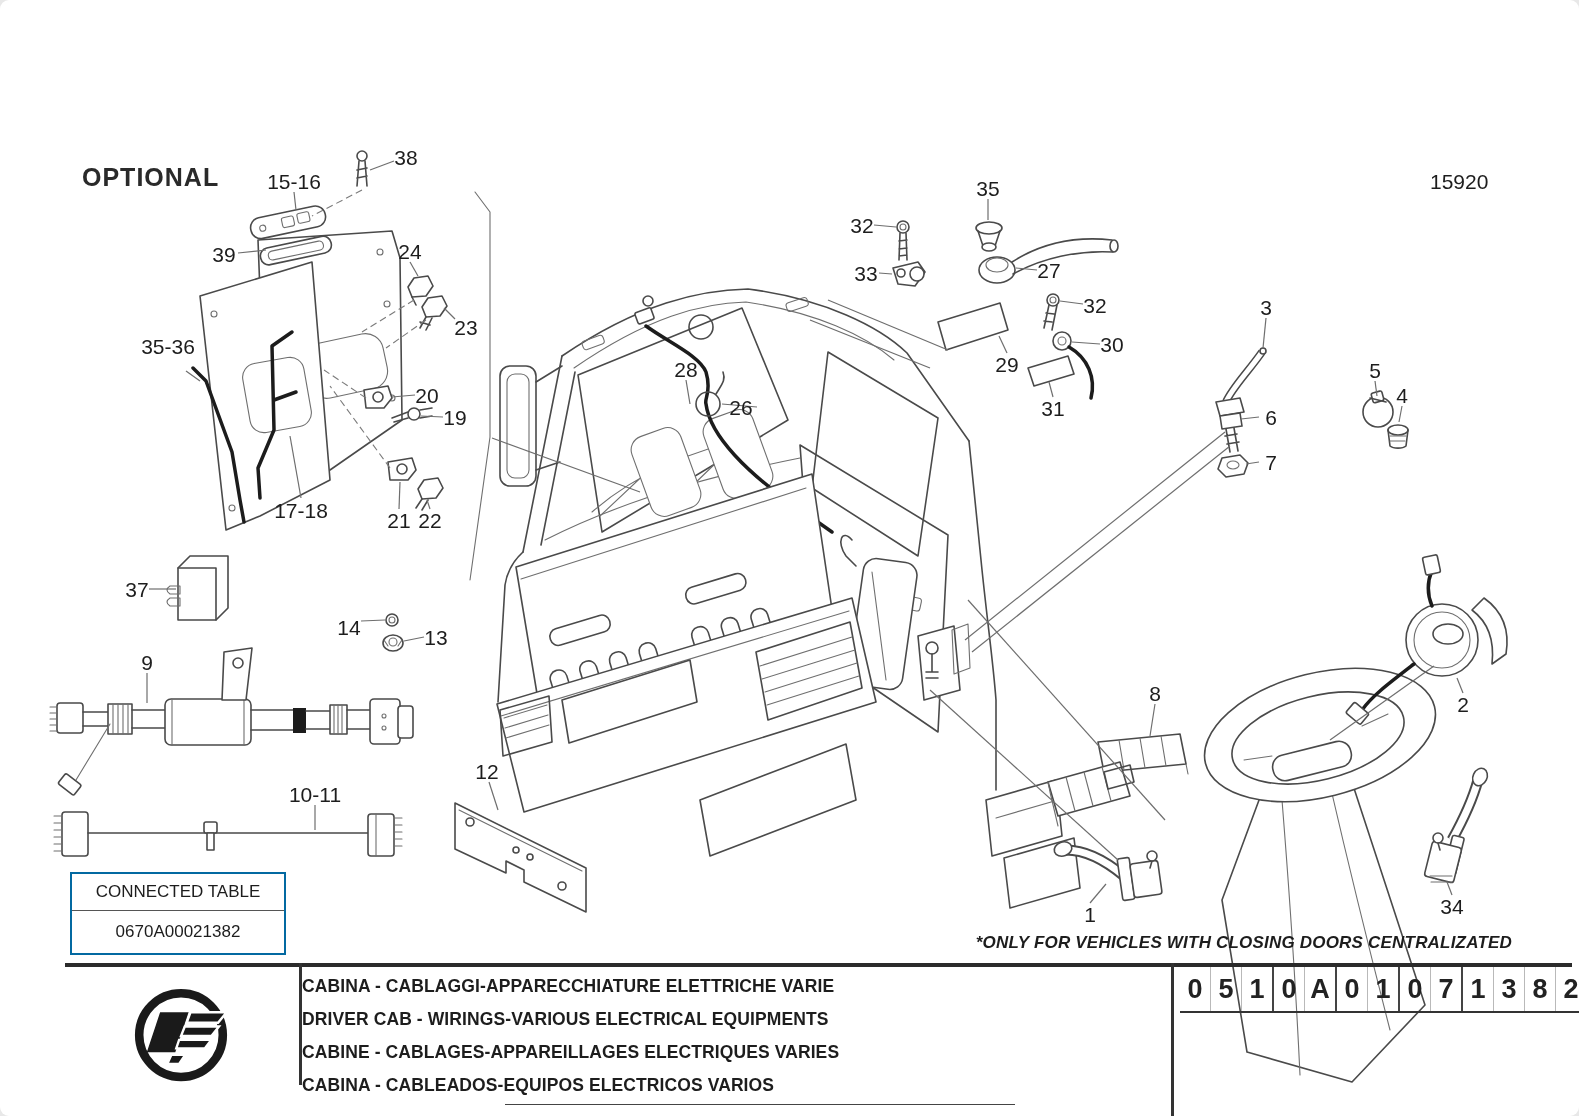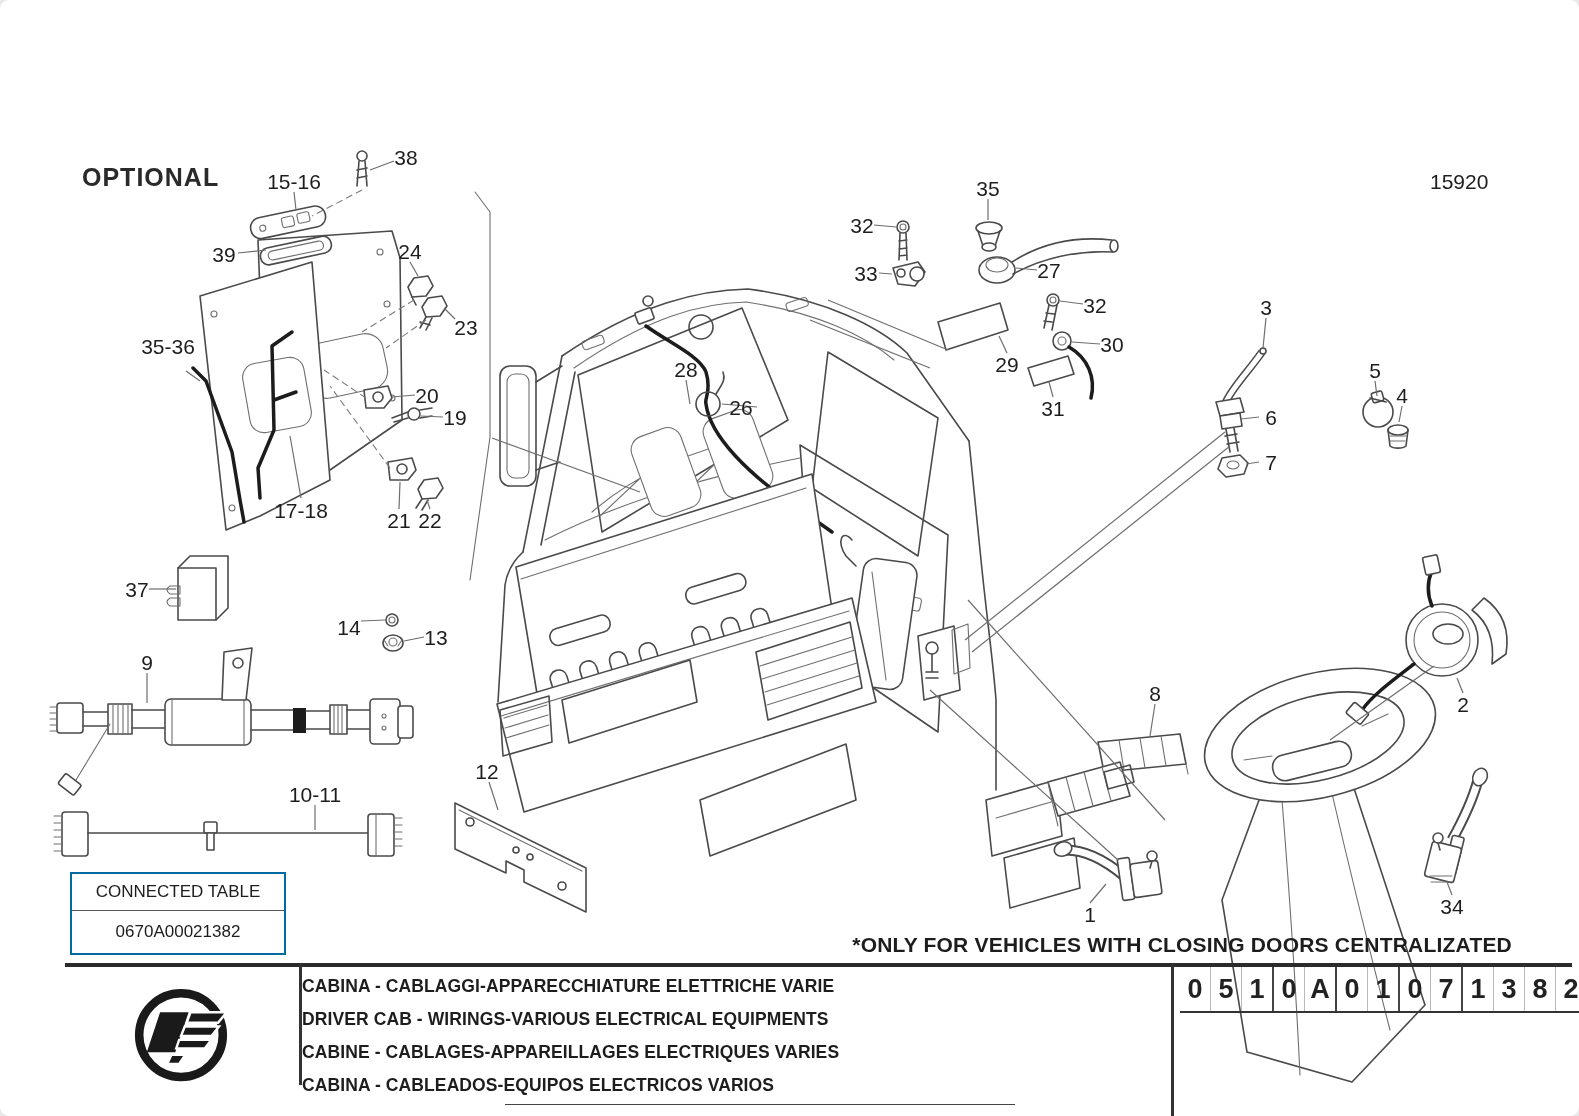--- a/index.html
+++ b/index.html
@@ -10,22 +10,22 @@
   .lt{fill:none;stroke:#6f6f6f;stroke-width:1.1;stroke-linejoin:round;stroke-linecap:round;}
   .bd{fill:none;stroke:#1c1c1c;stroke-width:3.5;stroke-linejoin:round;stroke-linecap:round;}
   .ldr{stroke:#6e6e6e;stroke-width:1.2;}
   .dsh{stroke:#7a7a7a;stroke-width:1.1;stroke-dasharray:7 4;fill:none;}
   .fw{fill:#ffffff;}
   .callout{position:absolute;transform:translate(-50%,-50%);font-size:21px;line-height:1;
            white-space:nowrap;color:#1d1d1d;}
   .optional{position:absolute;left:82px;top:163px;font-size:25px;font-weight:700;
             letter-spacing:1px;color:#2a2a2a;}
   .fig-num{position:absolute;left:1430px;top:170px;font-size:21px;}
-  .note{position:absolute;right:67px;top:933px;font-size:21px;font-weight:700;
-        letter-spacing:0.2px;}
+  .note{position:absolute;right:67px;top:933px;font-size:17px;font-weight:700;
+        font-style:italic;letter-spacing:0.2px;}
   .ctable{position:absolute;left:70px;top:872px;width:212px;border:2px solid #0369a1;}
   .ctable .row1{height:36px;border-bottom:1.5px solid #555;display:flex;align-items:center;
                 justify-content:center;font-size:17px;}
   .ctable .row2{height:42px;display:flex;align-items:center;justify-content:center;font-size:17px;}
   .tbl-top{position:absolute;left:65px;top:963px;width:1507px;height:0;border-top:4px solid #2b2b2b;}
   .vdiv1{position:absolute;left:299px;top:963px;width:0;height:122px;border-left:3px solid #333;}
   .vdiv2{position:absolute;left:1171px;top:963px;width:0;height:153px;border-left:3px solid #333;}
   .titles{position:absolute;left:302px;top:970px;width:868px;text-align:left;}
   .titles div{font-size:17.5px;font-weight:700;line-height:33px;letter-spacing:0.1px;}
   .t-underline{position:absolute;left:505px;top:1104px;width:510px;height:0;border-top:1.5px solid #444;}

